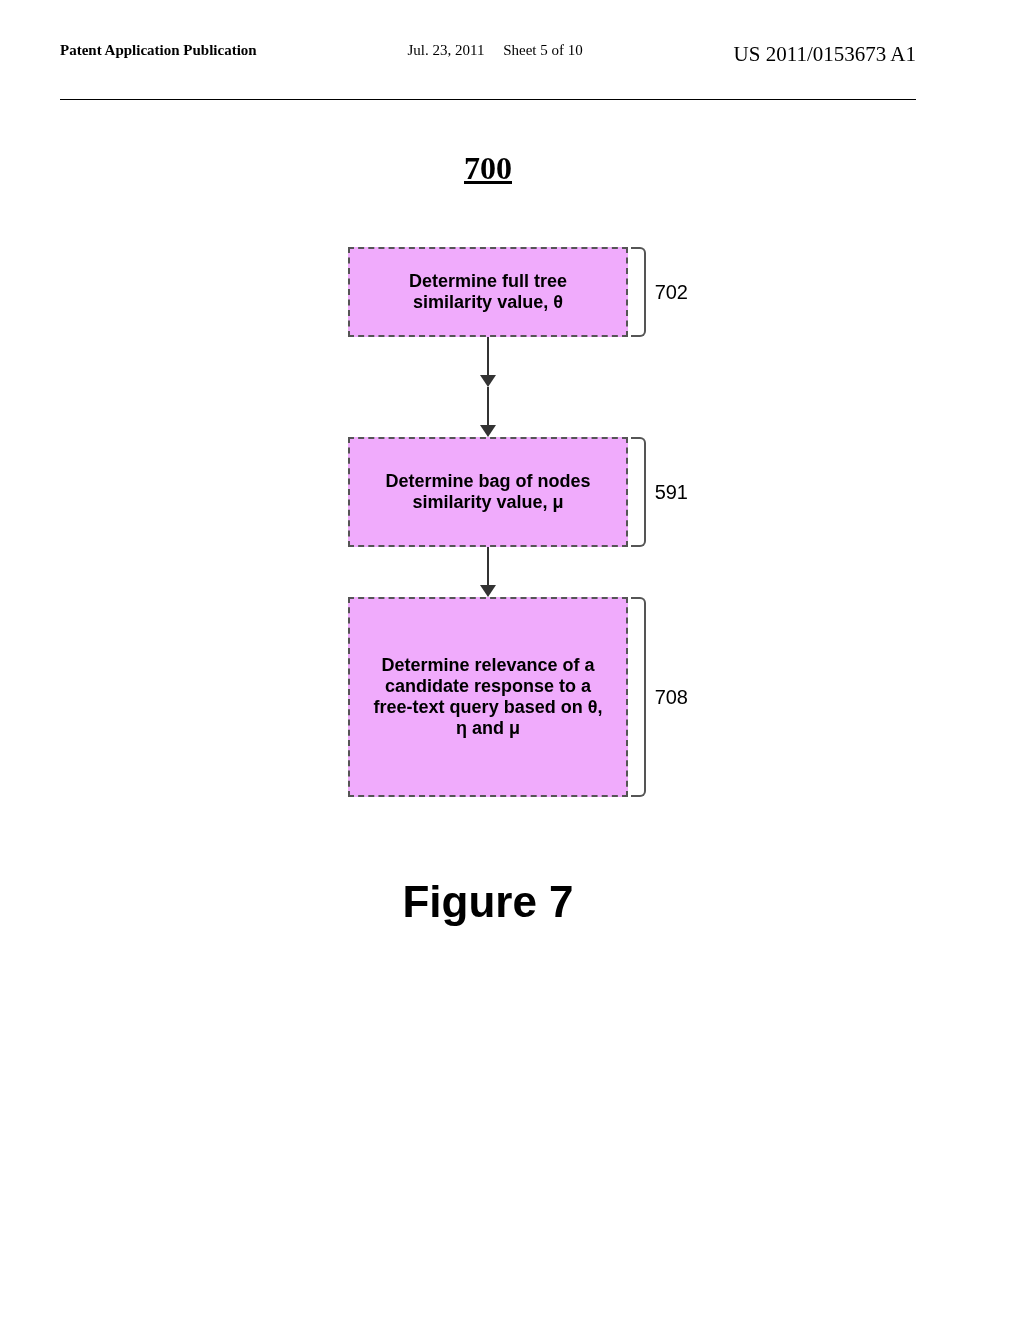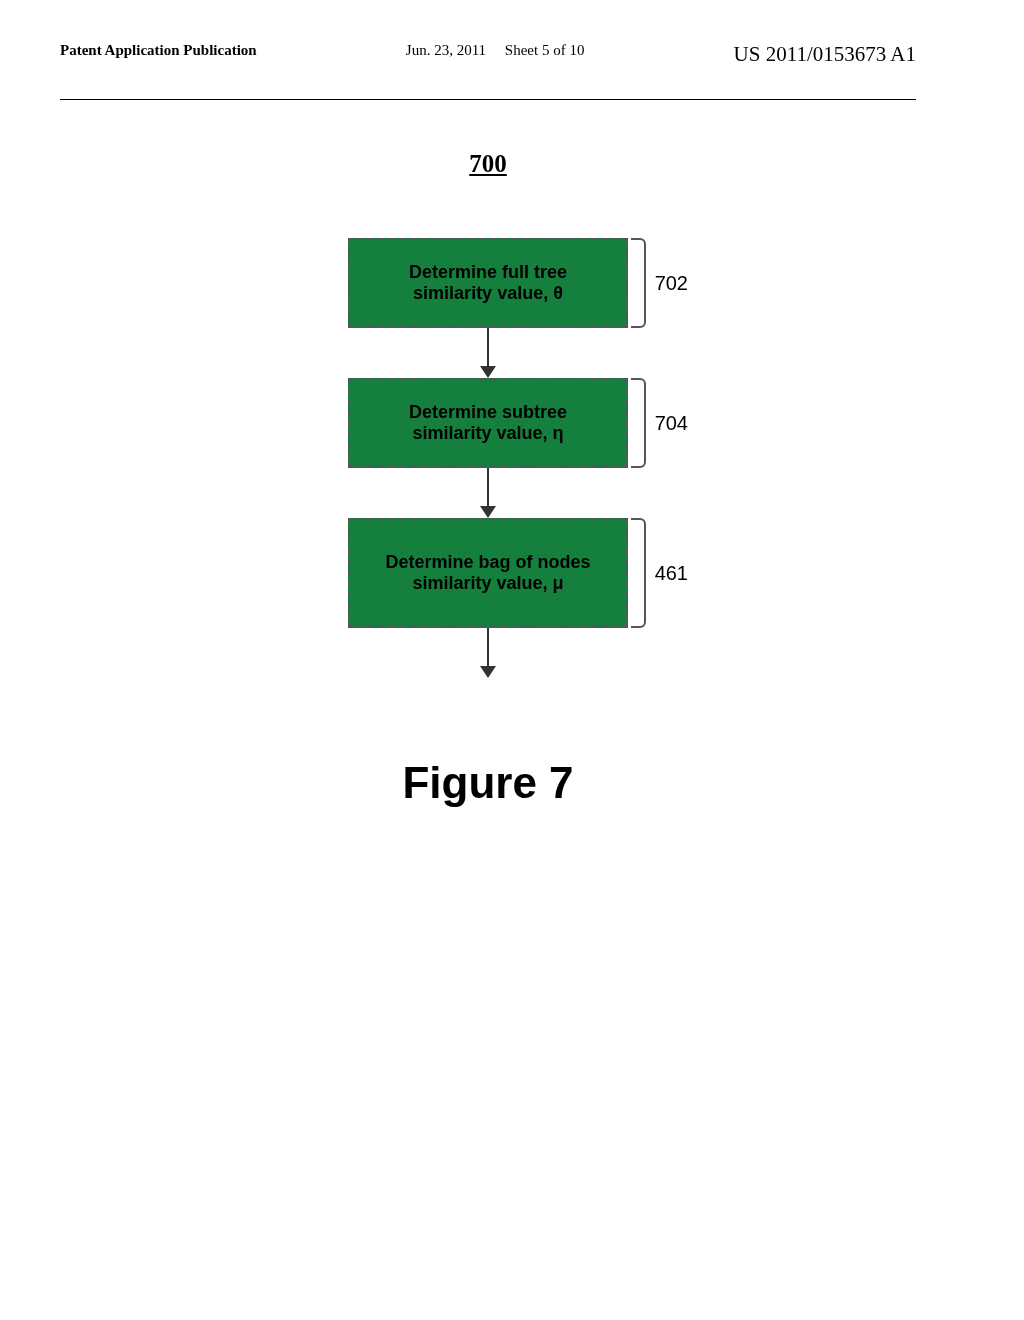--- a/index.html
+++ b/index.html
@@ -57,21 +57,21 @@
     }
 
     .diagram-container {
       display: flex;
       flex-direction: column;
       align-items: center;
       padding-top: 10px;
     }
 
     .figure-number {
-      font-size: 25px;
+      font-size: 32px;
       font-weight: bold;
       text-decoration: underline;
       margin-bottom: 60px;
       font-family: 'Times New Roman', Times, serif;
     }
 
     .flowchart {
       display: flex;
       flex-direction: column;
       align-items: center;
@@ -91,21 +91,21 @@
       width: 280px;
       min-height: 90px;
       display: flex;
       align-items: center;
       justify-content: center;
       text-align: center;
       font-size: 18px;
       font-weight: bold;
       font-family: Arial, sans-serif;
       padding: 15px 20px;
-      background: #15803d;
+      background: #f0abfc;
       position: relative;
     }
 
     .flow-box-large {
       min-height: 180px;
     }
 
     .step-label {
       position: absolute;
       right: -60px;
@@ -163,21 +163,21 @@
 <body>
 
 <div class="page">
 
   <div class="header">
     <div class="header-left">
       <span>Patent Application Publication</span>
     </div>
     <div class="header-center">
       <span>
-        <span>Jun. 23, 2011</span>
+        <span>Jul. 23, 2011</span>
         &nbsp;&nbsp;&nbsp;
         <span>Sheet 5 of 10</span>
       </span>
     </div>
     <div class="header-right">
       <span>US 2011/0153673 A1</span>
     </div>
   </div>
 
   <hr class="divider">
@@ -194,46 +194,46 @@
         </div>
         <div class="step-bracket"></div>
         <span class="step-label">702</span>
       </div>
 
       <div class="arrow-container">
         <div class="arrow-line" style="height:30px; width:2px; background:#333;"></div>
         <div class="arrow-head"></div>
       </div>
 
-      <div class="flow-step">
-        <div class="flow-box">
-          <span>Determine subtree similarity value, η</span>
-        </div>
-        <div class="step-bracket"></div>
-        <span class="step-label">704</span>
-      </div>
 
       <div class="arrow-container">
         <div class="arrow-line" style="height:30px; width:2px; background:#333;"></div>
         <div class="arrow-head"></div>
       </div>
 
       <div class="flow-step">
         <div class="flow-box" style="min-height:110px;">
           <span>Determine bag of nodes similarity value, μ</span>
         </div>
         <div class="step-bracket"></div>
-        <span class="step-label">461</span>
+        <span class="step-label">591</span>
       </div>
 
       <div class="arrow-container">
         <div class="arrow-line" style="height:30px; width:2px; background:#333;"></div>
         <div class="arrow-head"></div>
       </div>
 
+      <div class="flow-step">
+        <div class="flow-box flow-box-large" style="min-height:200px;">
+          <span>Determine relevance of a candidate response to a free-text query based on θ, η and μ</span>
+        </div>
+        <div class="step-bracket"></div>
+        <span class="step-label">708</span>
+      </div>
 
     </div>
 
     <div class="figure-caption">Figure 7</div>
 
   </div>
 
 </div>
 
 </body></html>

